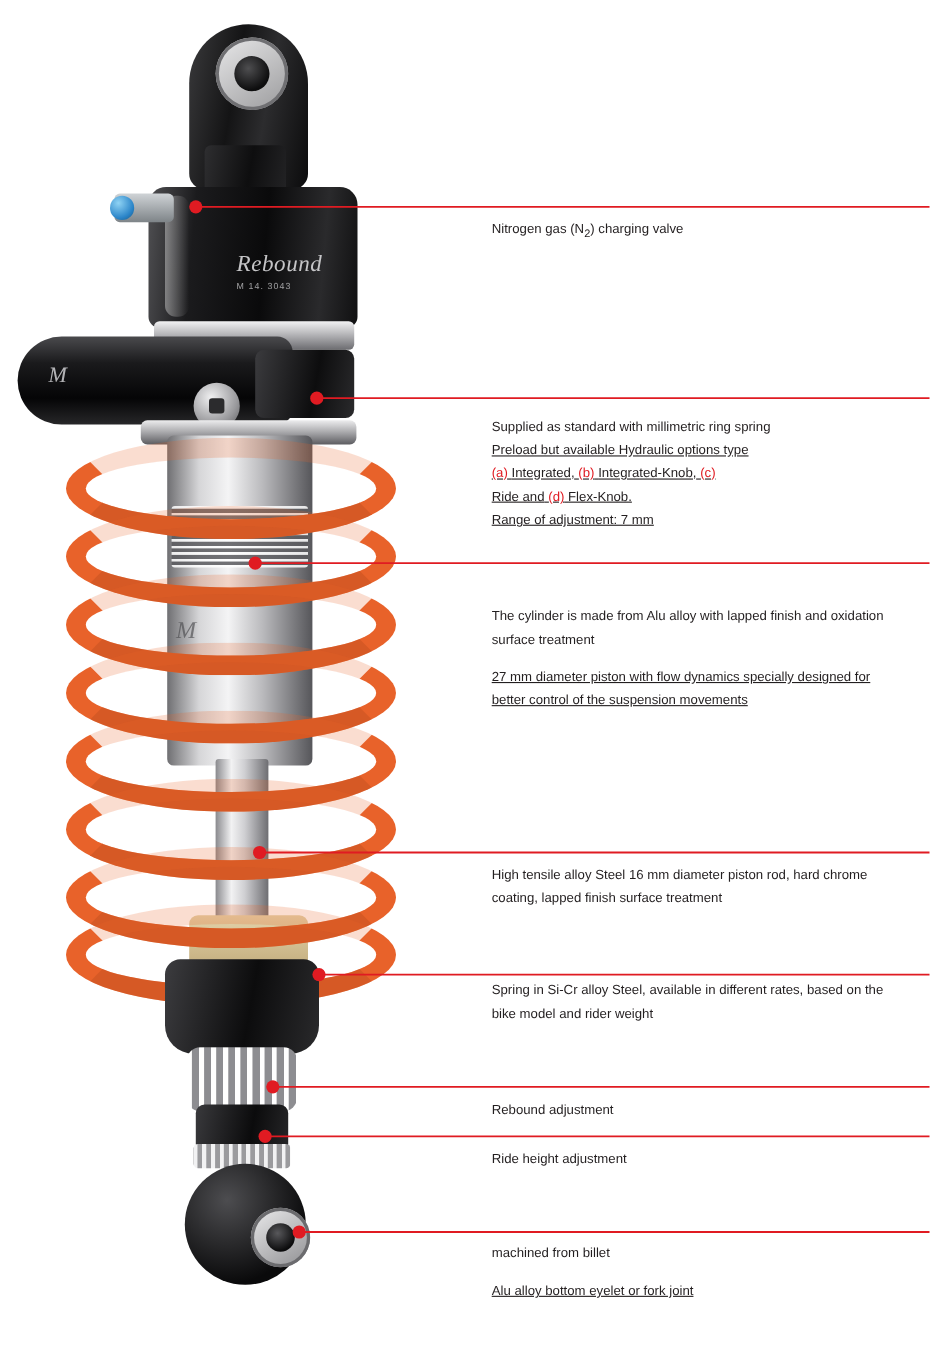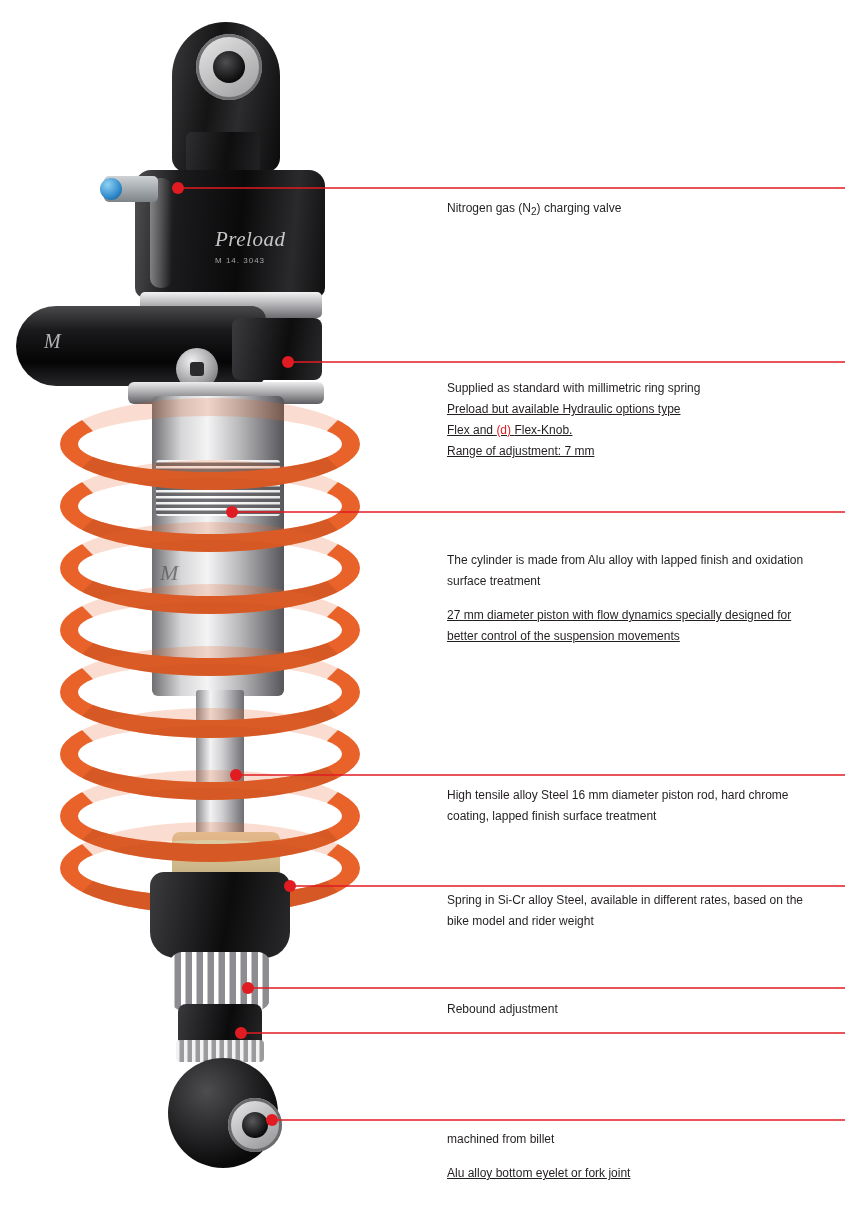--- a/index.html
+++ b/index.html
@@ -345,21 +345,21 @@
 
   <div class="shock">
     <div class="top-eyelet-body"></div>
     <div class="top-eyelet-ring"></div>
     <div class="top-eyelet-hole"></div>
     <div class="top-eyelet-neck"></div>
 
     <div class="gas-cap"></div>
     <div class="gas-cap-highlight"></div>
     <div class="logo-band">
-      <span>Preload</span>
+      <span>Rebound</span>
       <span class="logo-sub">M 14. 3043</span>
     </div>
 
     <div class="n2-valve"></div>
     <div class="n2-valve-cap"></div>
 
     <div class="chrome-ring"></div>
 
     <div class="preload-body"></div>
     <div class="preload-logo">M</div>
@@ -438,21 +438,28 @@
   <div class="callout c1">
     <p>
       <span>Nitrogen gas (N</span><sub>2</sub><span>) charging valve</span>
     </p>
   </div>
 
   <div class="callout c2">
     <p>Supplied as standard with millimetric ring spring</p>
     <p style="margin-top:0">Preload but available Hydraulic options type</p>
     <p style="margin-top:0">
-      <span>Flex and</span>
+      <span class="red">(a)</span>
+      <span>Integrated,</span>
+      <span class="red">(b)</span>
+      <span>Integrated-Knob,</span>
+      <span class="red">(c)</span>
+    </p>
+    <p style="margin-top:0">
+      <span>Ride and</span>
       <span class="red">(d)</span>
       <span>Flex-Knob.</span>
     </p>
     <p style="margin-top:0">Range of adjustment: 7 mm</p>
   </div>
 
   <div class="callout c3">
     <p>The cylinder is made from Alu alloy with lapped finish and oxidation surface treatment</p>
     <p>27 mm diameter piston with flow dynamics specially designed for better control of the suspension movements</p>
   </div>
@@ -463,20 +470,21 @@
 
   <div class="callout c6">
     <p>Rebound adjustment</p>
   </div>
 
   <div class="callout c5">
     <p>Spring in Si-Cr alloy Steel, available in different rates, based on the bike model and rider weight</p>
   </div>
 
   <div class="callout c7">
+    <p>Ride height adjustment</p>
   </div>
 
   <div class="callout c8">
     <p style="margin-top:0">machined from billet</p>
     <p>Alu alloy bottom eyelet or fork joint</p>
   </div>
 
 </div>
 
 </body></html>

